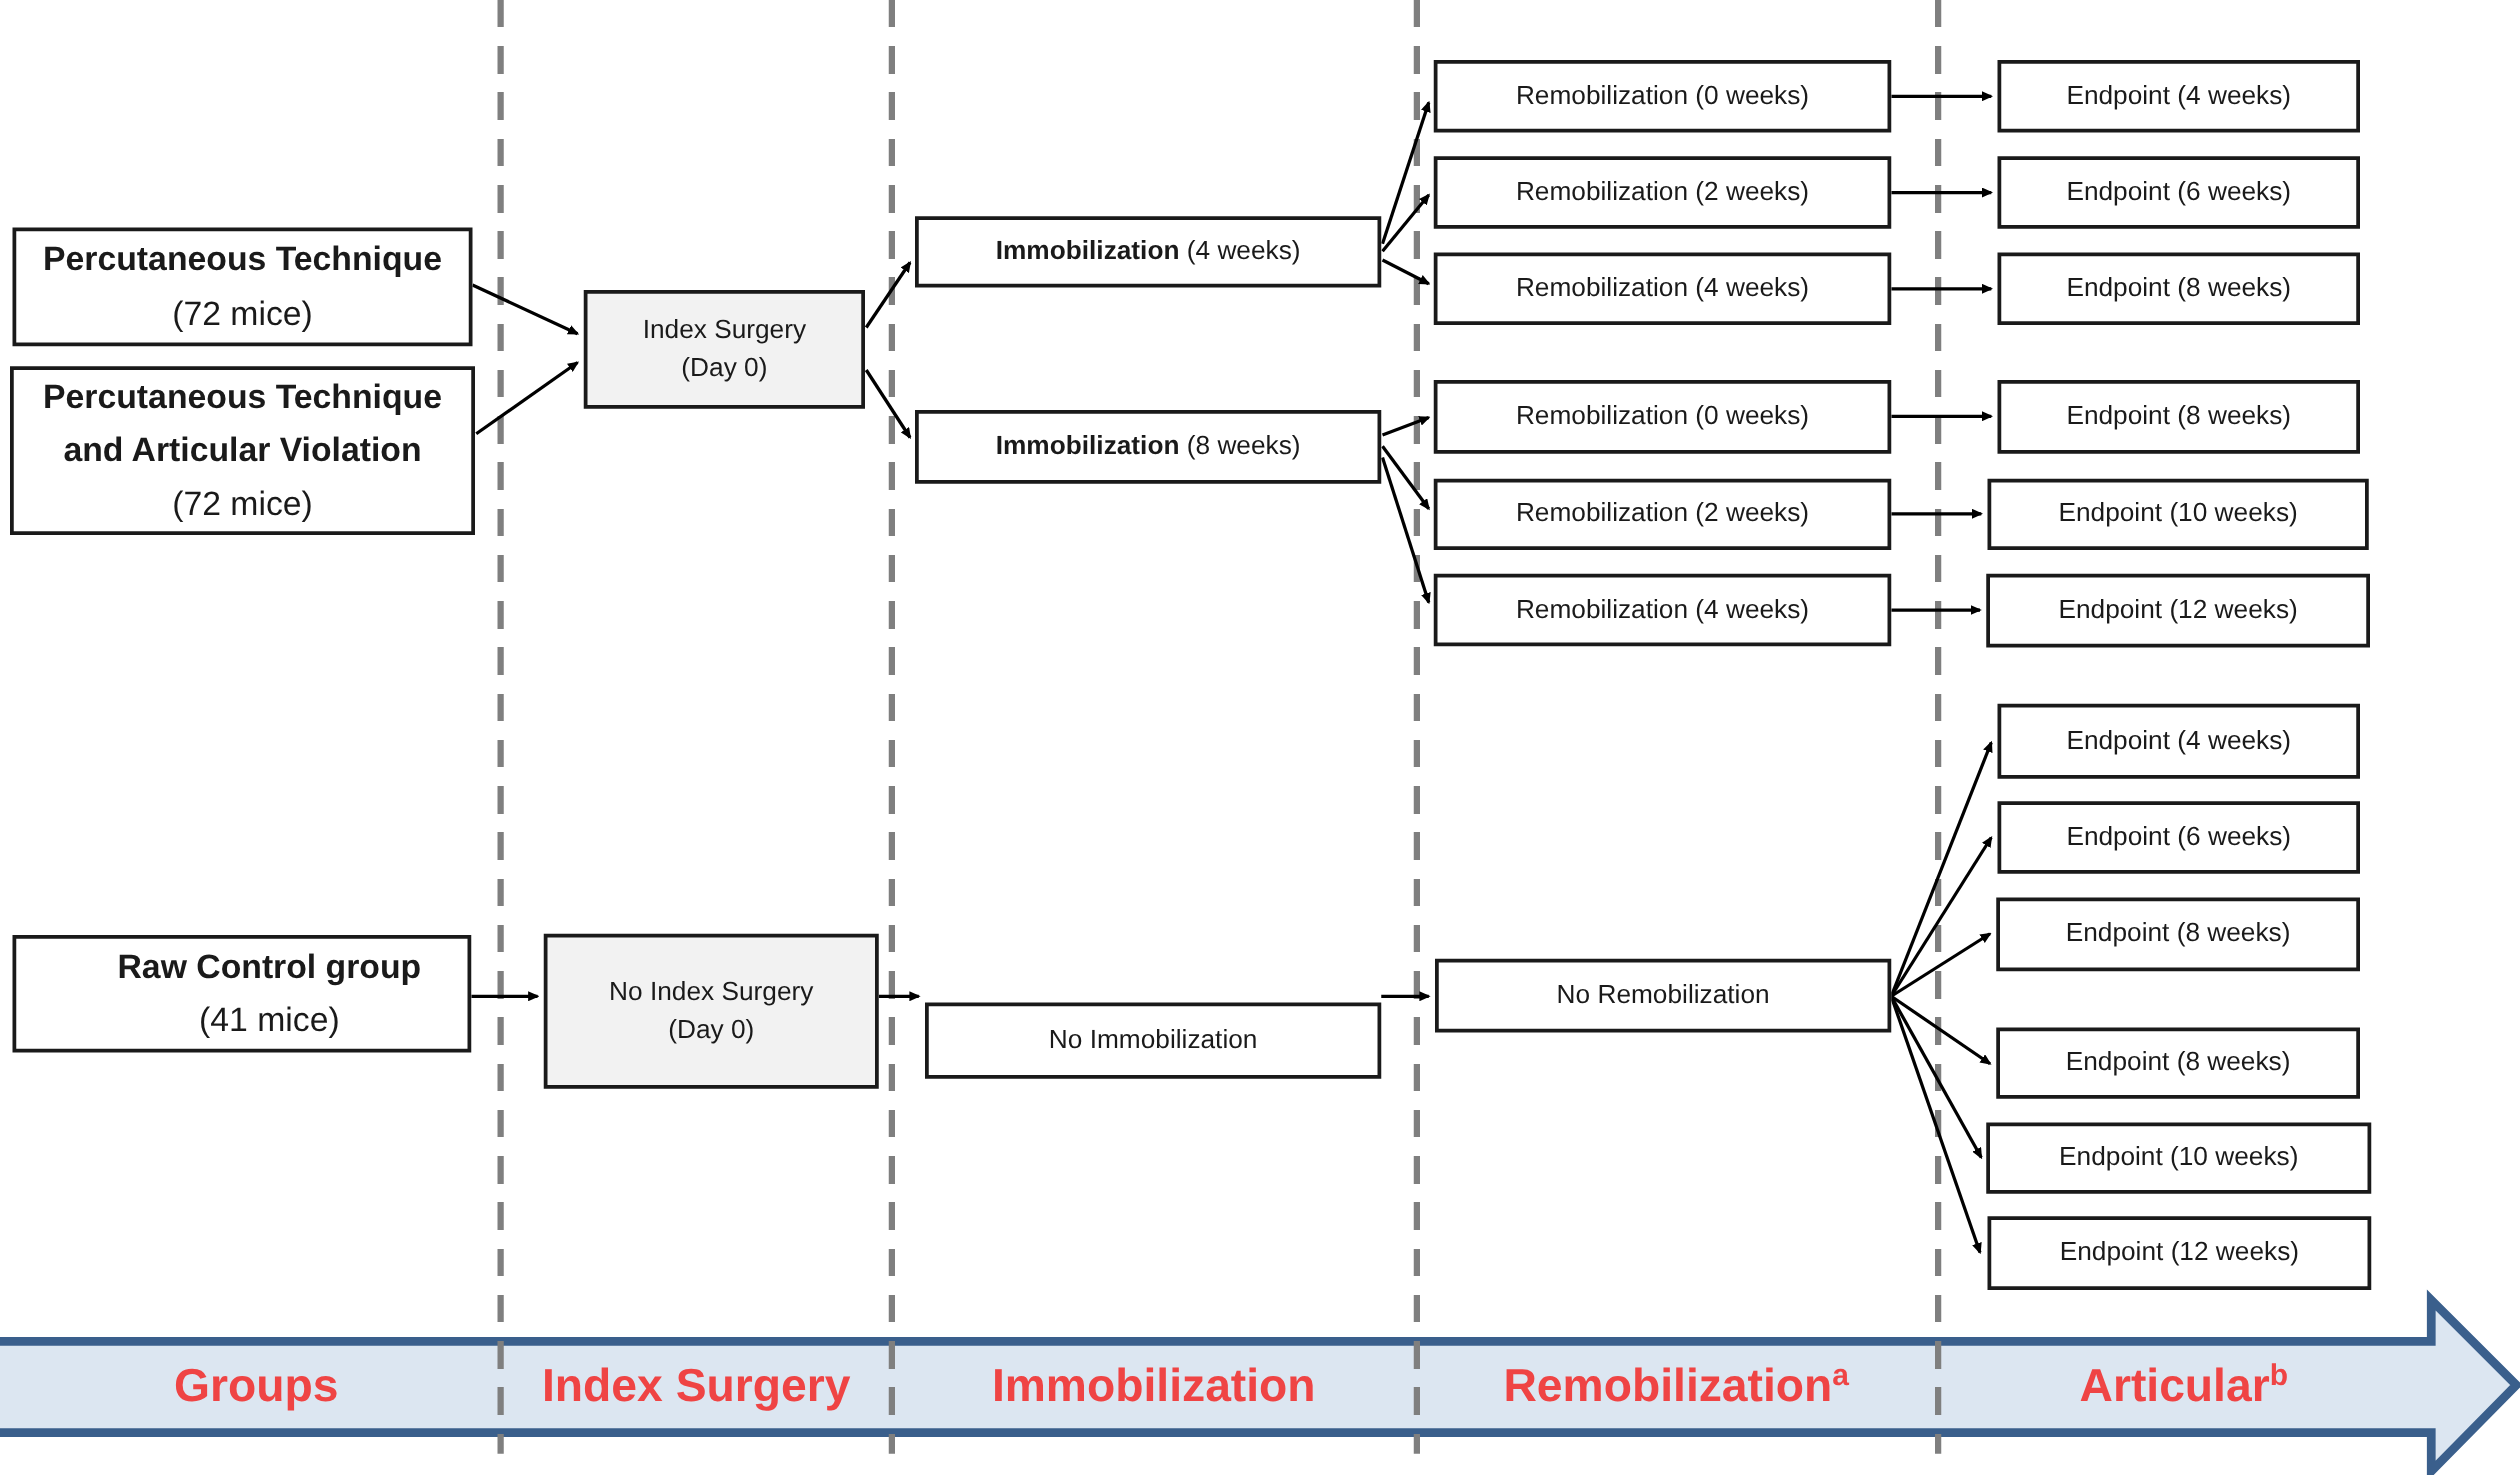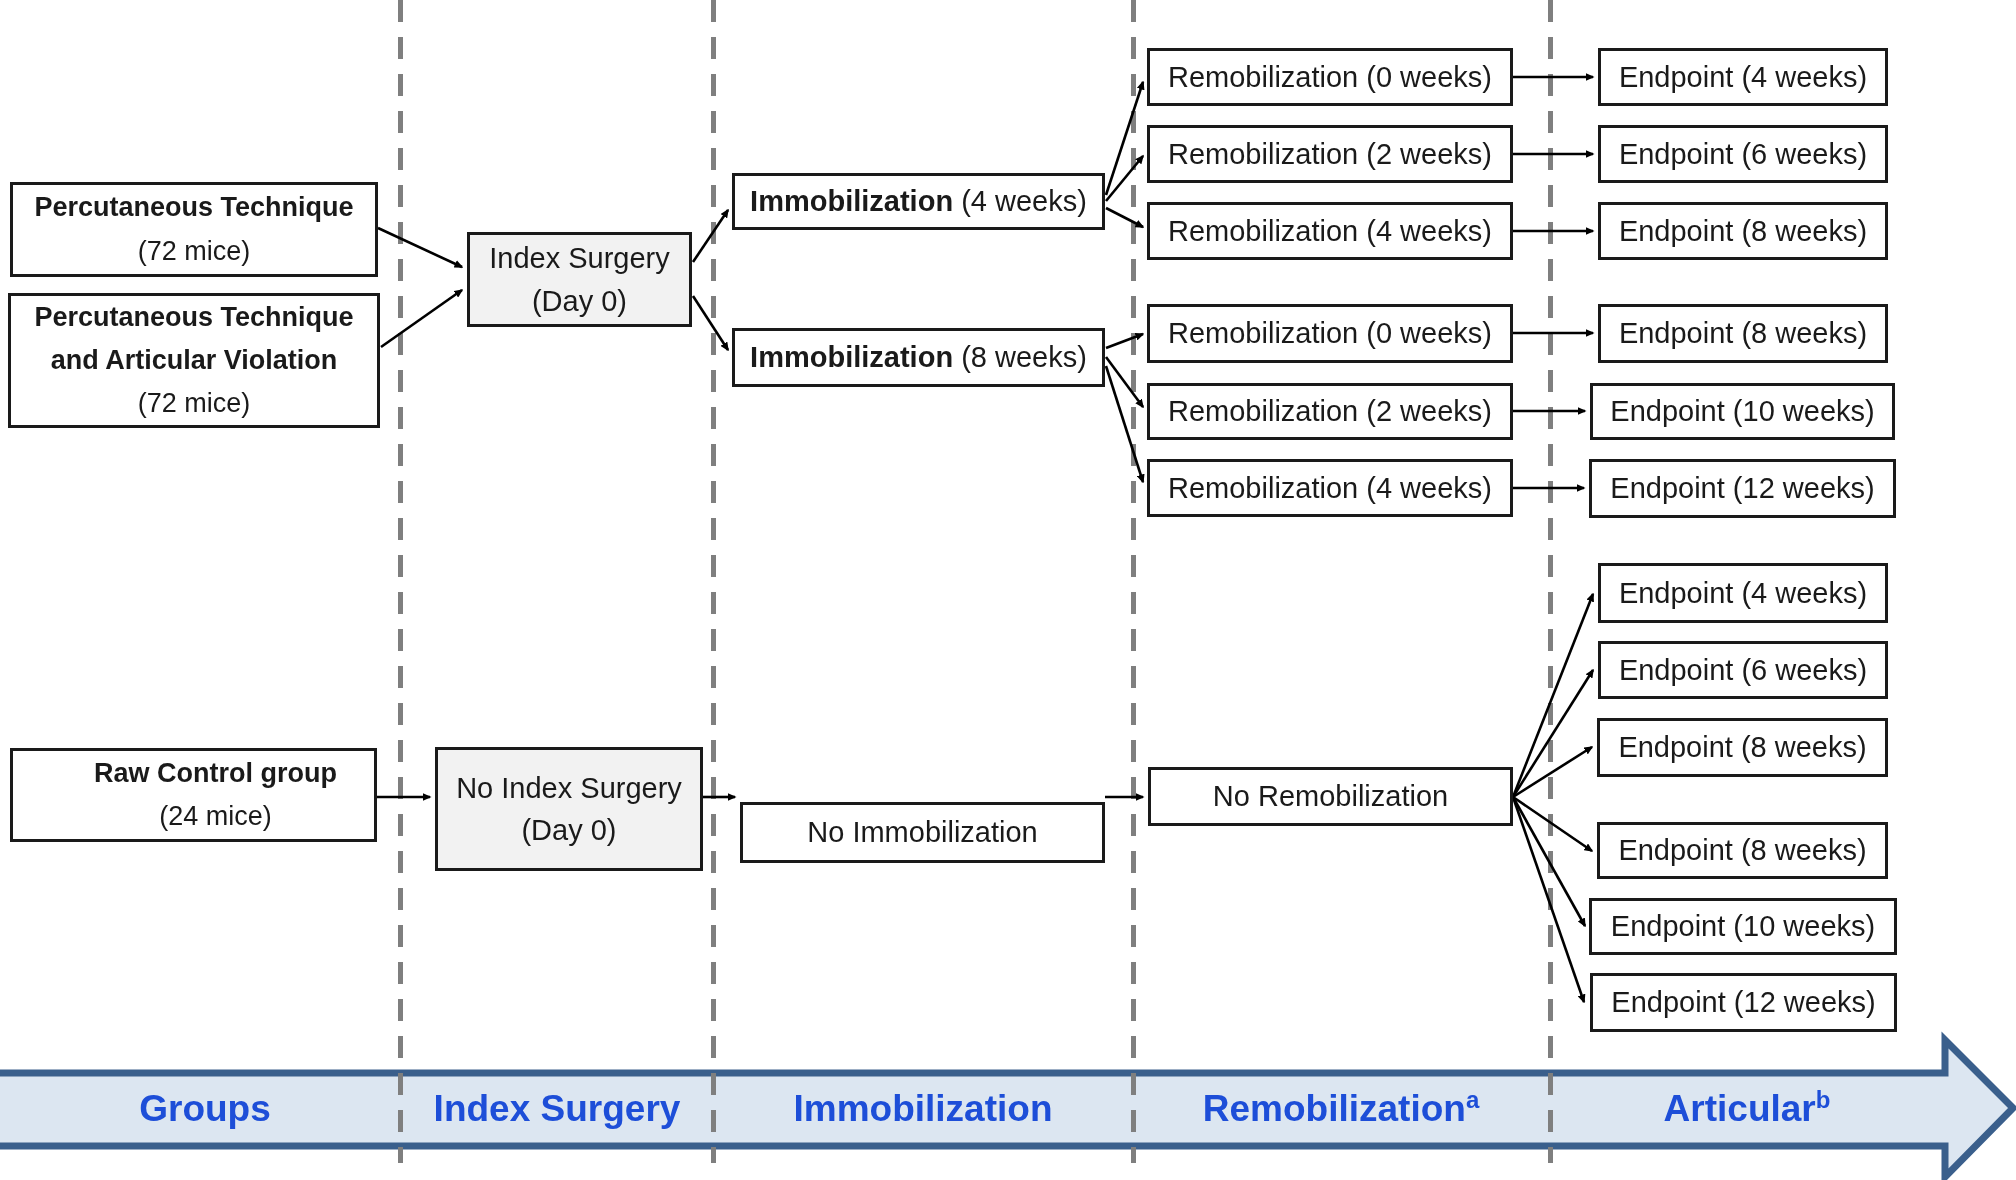--- a/index.html
+++ b/index.html
@@ -10,28 +10,28 @@
   .lane-divider{
     position:absolute;top:0;width:5px;height:1163px;
     background:repeating-linear-gradient(180deg,#7f7f7f 0 22px,transparent 22px 37px);
     z-index:3;
   }
   #arrow-layer,#banner-layer{position:absolute;left:0;top:0;z-index:4;}
   #banner-layer{z-index:1;}
   .node{
     position:absolute;display:flex;flex-direction:column;justify-content:center;
     align-items:center;text-align:center;background:#ffffff;border:3px solid #1a1a1a;
-    box-sizing:border-box;color:#1a1a1a;font-size:29px;line-height:1.45;z-index:5;
+    box-sizing:border-box;color:#1a1a1a;font-size:21px;line-height:1.45;z-index:5;
   }
   .node.gray{background:#f2f2f2;}
   .node.groupbox{font-size:27px;line-height:1.6;}
   .node .b{font-weight:bold;text-align:center;}
   .banner-label{
     position:absolute;transform:translate(-50%,-50%);z-index:6;
-    font-size:37px;font-weight:600;color:#1d4ed8;white-space:nowrap;
+    font-size:37px;font-weight:600;color:#ef4444;white-space:nowrap;
   }
   .banner-label sup{font-size:24px;line-height:0;}
 </style>
 </head>
 <body>
 
 <div id="canvas">
   <svg id="banner-layer" width="2016" height="1180" viewBox="0 0 2016 1180">
       <path d="M-12,1073 L1945,1073 L1945,1040 L2013,1108 L1945,1177 L1945,1146 L-12,1146 Z" fill="#dce6f1" stroke="#3a5f8c" stroke-width="7" stroke-linejoin="miter"></path>
     </svg>
@@ -75,21 +75,21 @@
       <div><span class="b">Percutaneous Technique</span></div>
       <div><span>(72 mice)</span></div>
     </div>
     <div class="node groupbox" style="left: 8px; top: 293px; width: 372px; height: 135px;">
       <div><span class="b">Percutaneous Technique</span></div>
       <div><span class="b">and Articular Violation</span></div>
       <div><span>(72 mice)</span></div>
     </div>
     <div class="node groupbox" style="left: 10px; top: 748px; width: 367px; height: 94px; padding-left: 44px;">
       <div><span class="b">Raw Control group</span></div>
-      <div><span>(24 mice)</span></div>
+      <div><span>(41 mice)</span></div>
     </div>
     <div class="node gray" style="left: 467px; top: 232px; width: 225px; height: 95px;">
       <div><span>Index Surgery</span></div>
       <div><span>(Day 0)</span></div>
     </div>
     <div class="node gray" style="left: 435px; top: 747px; width: 268px; height: 124px;">
       <div><span>No Index Surgery</span></div>
       <div><span>(Day 0)</span></div>
     </div>
     <div class="node" style="left: 732px; top: 173px; width: 373px; height: 57px;">

